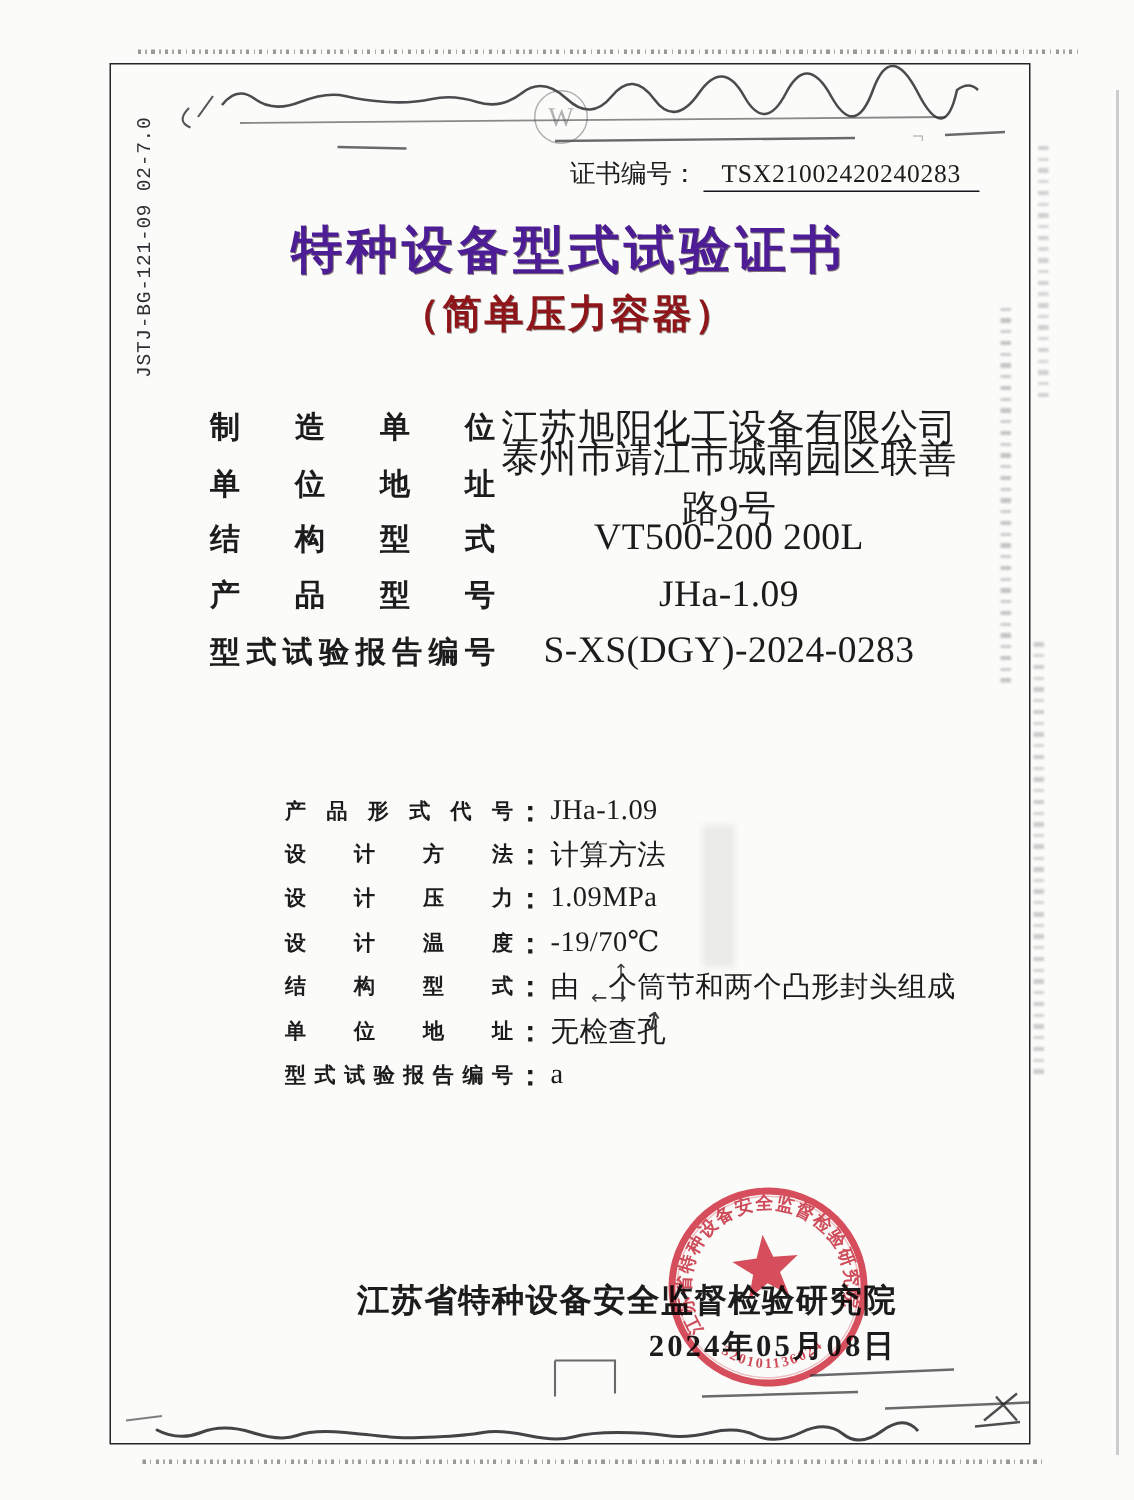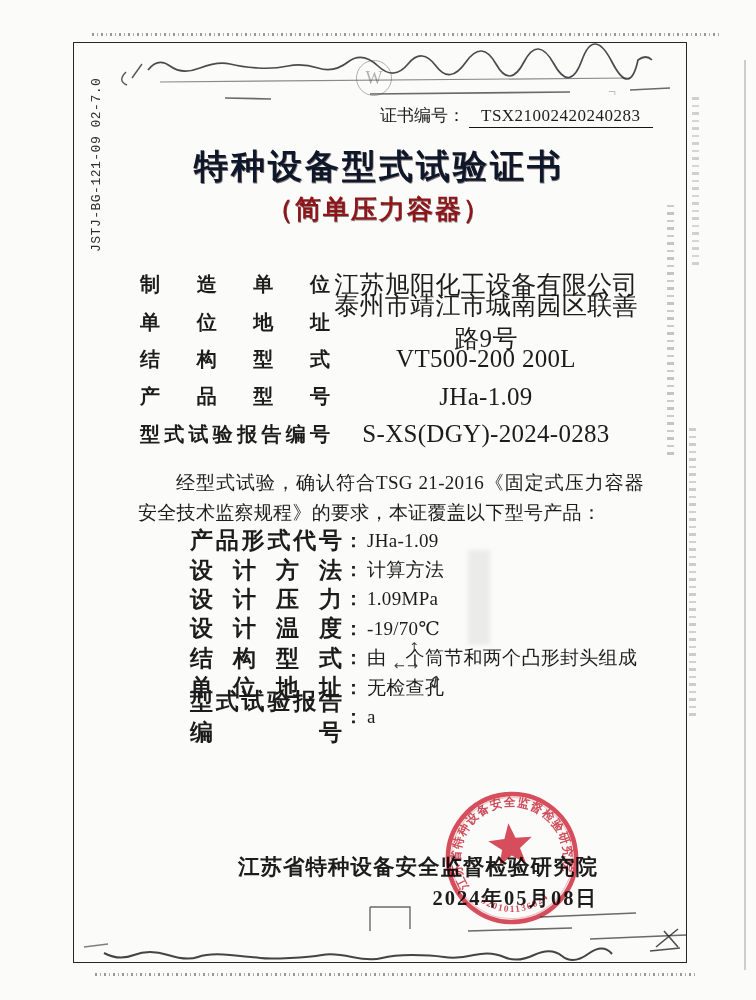--- a/index.html
+++ b/index.html
@@ -47,21 +47,21 @@
   }
   .cert-row{
     position:absolute; left:380px; top:104px; font-size:17px; white-space:nowrap;
   }
   .cert-row .num{
     display:inline-block; padding:0 12px 1px 12px; margin-left:4px;
     border-bottom:1.6px solid #15151a; letter-spacing:.5px;
   }
   .doc-title{
     position:absolute; left:73px; top:144px; width:612px; text-align:center;
-    font-size:34px; font-weight:700; letter-spacing:3px; color:#0f172a;
+    font-size:34px; font-weight:700; letter-spacing:3px; color:#4c1d95;
     text-shadow:.7px .7px 0 rgba(25,5,6,.55);
   }
   .doc-subtitle{
     position:absolute; left:73px; top:192px; width:612px; text-align:center;
     font-size:26px; font-weight:700; letter-spacing:2px; color:#8e1519;
     text-shadow:.5px .5px 0 rgba(25,5,6,.5);
   }
   .info-block{position:absolute; left:140px; top:266px; width:502px;}
   .info-row{display:flex; align-items:center; height:37.4px;}
   .info-label{
@@ -70,21 +70,21 @@
   }
   .info-value{flex:1; text-align:center; font-size:25px; letter-spacing:.3px;}
   .statement{
     position:absolute; left:138px; top:468px; width:506px;
     font-size:19px; line-height:29.5px; text-align:justify; text-indent:2em;
     letter-spacing:.3px;
   }
   .spec-block{position:absolute; left:190px; top:526px; width:470px;}
   .spec-row{display:flex; align-items:center; height:29.4px;}
   .spec-label{
-    width:152px; font-size:23px; font-weight:600; flex:none;
+    width:152px; font-size:14px; font-weight:600; flex:none;
     text-align:justify; text-align-last:justify;
   }
   .spec-colon{font-size:19px; font-weight:600; margin:0 4px 0 2px;}
   .spec-value{font-size:19px; letter-spacing:.3px; white-space:pre;}
   .cursor-mark{position:absolute; color:#3a3a3a; font-family:"DejaVu Sans",sans-serif;}
   .issuer-block{position:absolute; right:158px; top:852px; text-align:right;}
   .issuer-line{font-size:21.5px; font-weight:600; letter-spacing:1px; line-height:31px;}
   .date-line{font-size:20.5px; font-weight:600; letter-spacing:2px; line-height:31px;}
   .stamp{position:absolute; left:424px; top:770px; opacity:.88; mix-blend-mode:multiply; transform:rotate(-6deg);}
   .smudge{position:absolute; background:rgba(120,120,125,.12); filter:blur(2px);}
@@ -141,21 +141,20 @@
     <div class="info-row">
       <div class="info-label">产品型号</div>
       <div class="info-value">JHa-1.09</div>
     </div>
     <div class="info-row">
       <div class="info-label">型式试验报告编号</div>
       <div class="info-value">S-XS(DGY)-2024-0283</div>
     </div>
   </div>
 
-  <div class="statement">经型式试验，确认符合TSG 21-2016《固定式压力容器安全技术监察规程》的要求，本证覆盖以下型号产品：</div>
 
   <div class="spec-block">
     <div class="spec-row">
       <span class="spec-label">产品形式代号</span>
       <span class="spec-colon">：</span>
       <span class="spec-value">JHa-1.09</span>
     </div>
     <div class="spec-row">
       <span class="spec-label">设计方法</span>
       <span class="spec-colon">：</span>

